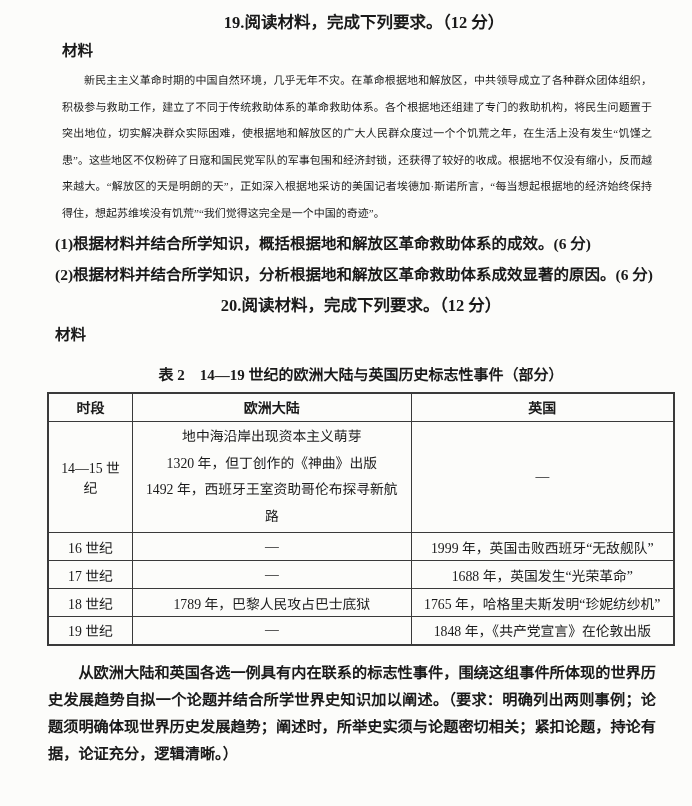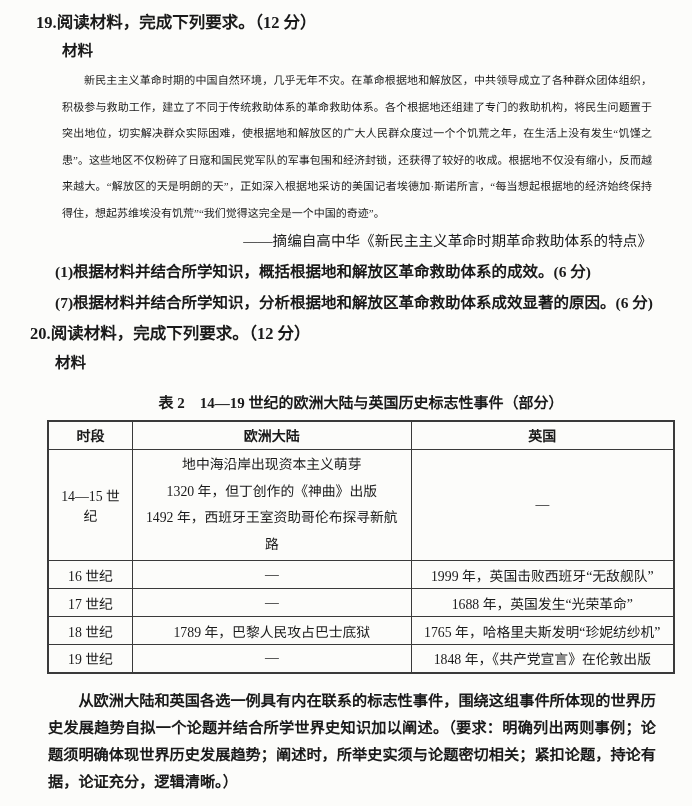--- a/index.html
+++ b/index.html
@@ -10,20 +10,21 @@
     color: #1a1a1a;
     font-family: "Liberation Serif", "DejaVu Serif", serif;
     overflow: hidden;
   }
   .page { position: relative; width: 692px; height: 806px; }
 
   .q-heading {
     font-size: 16.5px;
     font-weight: 700;
     line-height: 23px;
+    text-align: center;
   }
   #q19-heading { margin: 11px 0 0 36px; }
   #q20-heading { margin: 5px 0 0 30px; }
 
   .material-label {
     font-weight: 700;
     font-size: 15.5px;
     line-height: 22px;
   }
   #q19-material-label { margin: 6px 0 0 62px; }
@@ -93,25 +94,24 @@
 <body>
 
 <div class="page">
 
   <div class="q-heading" id="q19-heading">19.阅读材料，完成下列要求。（12 分）</div>
 
   <div class="material-label" id="q19-material-label">材料</div>
 
   <p class="material-text">新民主主义革命时期的中国自然环境，几乎无年不灾。在革命根据地和解放区，中共领导成立了各种群众团体组织，积极参与救助工作，建立了不同于传统救助体系的革命救助体系。各个根据地还组建了专门的救助机构，将民生问题置于突出地位，切实解决群众实际困难，使根据地和解放区的广大人民群众度过一个个饥荒之年，在生活上没有发生“饥馑之患”。这些地区不仅粉碎了日寇和国民党军队的军事包围和经济封锁，还获得了较好的收成。根据地不仅没有缩小，反而越来越大。“解放区的天是明朗的天”，正如深入根据地采访的美国记者埃德加·斯诺所言，“每当想起根据地的经济始终保持得住，想起苏维埃没有饥荒”“我们觉得这完全是一个中国的奇迹”。</p>
 
-  <div class="attribution">——摘编自高中华《新民主主义革命时期革命救助体系的特点》</div>
 
   <div class="subq">(1)根据材料并结合所学知识，概括根据地和解放区革命救助体系的成效。(6 分)</div>
 
-  <div class="subq">(7)根据材料并结合所学知识，分析根据地和解放区革命救助体系成效显著的原因。(6 分)</div>
+  <div class="subq">(2)根据材料并结合所学知识，分析根据地和解放区革命救助体系成效显著的原因。(6 分)</div>
 
   <div class="q-heading" id="q20-heading">20.阅读材料，完成下列要求。（12 分）</div>
 
   <div class="material-label" id="q20-material-label">材料</div>
 
   <div class="table-title">表 2　14—19 世纪的欧洲大陆与英国历史标志性事件（部分）</div>
 
   <table class="events">
     <colgroup>
       <col class="c-period">

